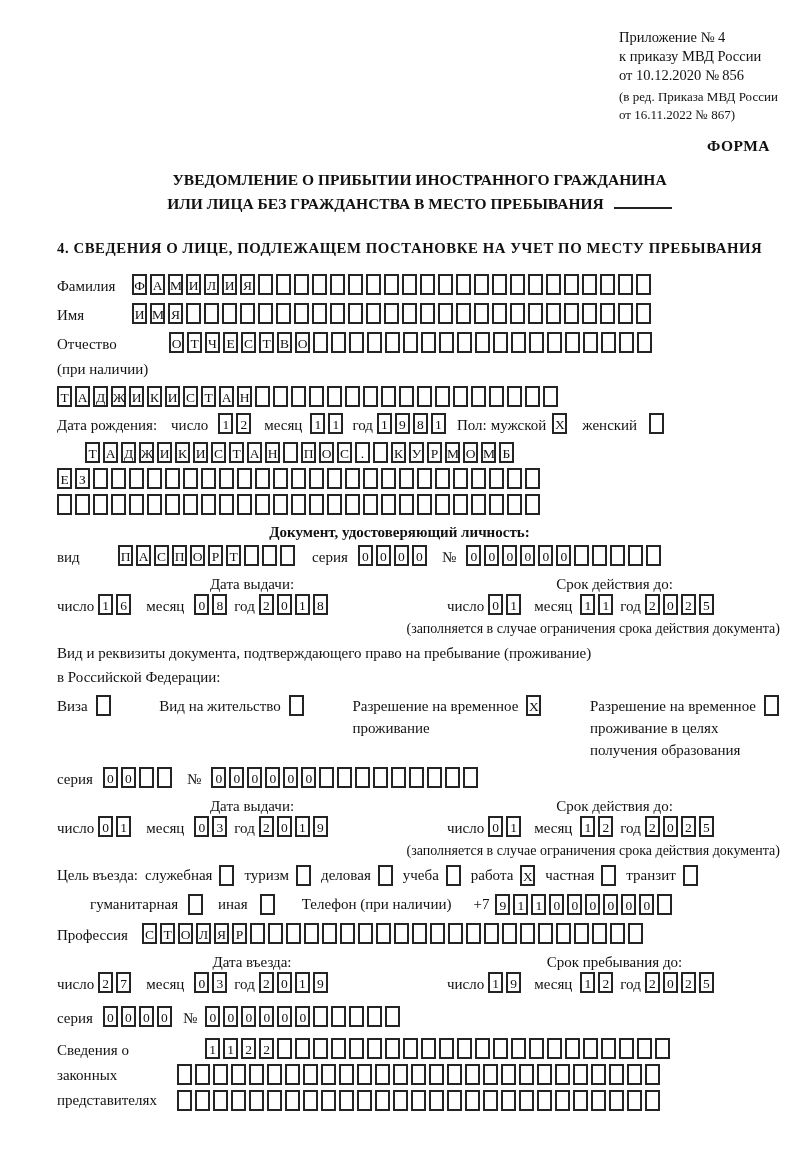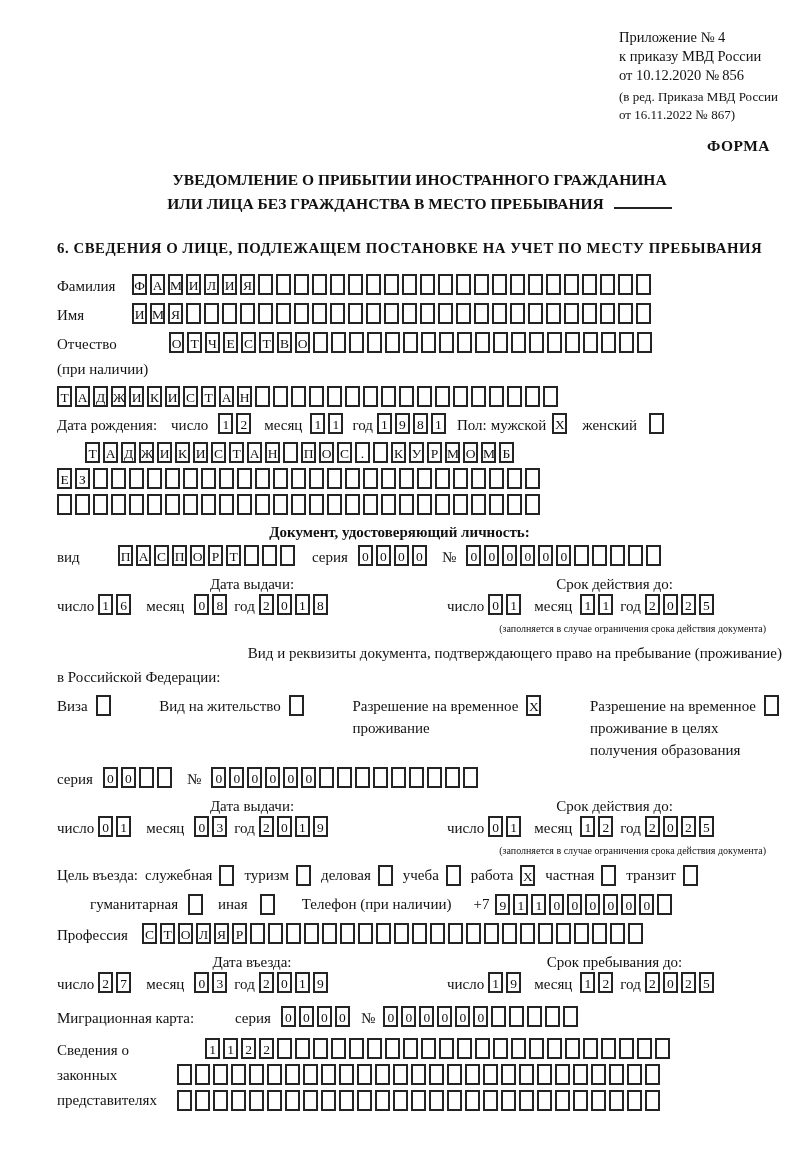--- a/index.html
+++ b/index.html
@@ -45,21 +45,21 @@
   .center-bold { text-align: center; font-weight: bold; margin: 2px 40px 4px 0; }
 
   
   .pairhead { display: flex; margin-top: 2px; }
   .pairhead .ph { text-align: center; line-height: 20px; }
   .pairhead .ph.l { width: 390px; }
   .pairhead .ph.r { flex: 1; }
   .pairrow { display: flex; align-items: flex-start; white-space: nowrap; }
   .pairrow .half { display: flex; align-items: flex-start; }
   .pairrow .half.l { width: 390px; }
-  .note { text-align: right; font-size: 10px; margin: 1px 16px 4px 0; line-height: 17px; }
+  .note { text-align: right; font-size: 14px; margin: 1px 2px 4px 0; line-height: 17px; }
 
   
   .optrow { display: flex; justify-content: space-between; margin-top: 6px; margin-bottom: 2px; }
   .opt { display: flex; align-items: flex-start; }
   .opt .olines { }
   .opt .olines div { line-height: 22px; }
   .opt .boxes { margin-left: 8px; }
 
   
   .purpose { display: flex; align-items: center; white-space: nowrap; margin-top: 4px; }
@@ -78,21 +78,21 @@
     <div class="amend first">(в ред. Приказа МВД России</div>
     <div class="amend">от 16.11.2022 № 867)</div>
   </div>
   <div class="forma">ФОРМА</div>
 
   <div class="title">
     <div>УВЕДОМЛЕНИЕ О ПРИБЫТИИ ИНОСТРАННОГО ГРАЖДАНИНА</div>
     <div><span>ИЛИ ЛИЦА БЕЗ ГРАЖДАНСТВА В МЕСТО ПРЕБЫВАНИЯ</span><span class="uline"></span></div>
   </div>
 
-  <div class="sec">6. СВЕДЕНИЯ О ЛИЦЕ, ПОДЛЕЖАЩЕМ ПОСТАНОВКЕ НА УЧЕТ ПО МЕСТУ ПРЕБЫВАНИЯ</div>
+  <div class="sec">4. СВЕДЕНИЯ О ЛИЦЕ, ПОДЛЕЖАЩЕМ ПОСТАНОВКЕ НА УЧЕТ ПО МЕСТУ ПРЕБЫВАНИЯ</div>
 
   <div class="row" style="margin-top:17px;">
     <span class="lbl w75">Фамилия</span>
     <span class="boxes">
         <span class="cell">Ф</span>
         <span class="cell">А</span>
         <span class="cell">М</span>
         <span class="cell">И</span>
         <span class="cell">Л</span>
         <span class="cell">И</span>
@@ -422,21 +422,21 @@
       <span class="boxes ml4">
           <span class="cell">2</span>
           <span class="cell">0</span>
           <span class="cell">2</span>
           <span class="cell">5</span>
         </span>
     </div>
   </div>
   <div class="note">(заполняется в случае ограничения срока действия документа)</div>
 
-  <div style="line-height:24px;text-align:right;">Вид и реквизиты документа, подтверждающего право на пребывание (проживание)</div>
+  <div style="line-height:24px;">Вид и реквизиты документа, подтверждающего право на пребывание (проживание)</div>
   <div style="line-height:24px;">в Российской Федерации:</div>
 
   <div class="optrow">
     <div class="opt">
       <span class="olines">
           <div>Виза</div>
         </span>
       <span class="boxes">
           <span class="cell"></span>
         </span>
@@ -673,21 +673,20 @@
       <span class="boxes ml4">
           <span class="cell">2</span>
           <span class="cell">0</span>
           <span class="cell">2</span>
           <span class="cell">5</span>
         </span>
     </div>
   </div>
 
   <div class="row" style="margin-top:9px;">
-    <span class="lbl w178">Миграционная карта:</span>
     <span class="lbl">серия</span>
     <span class="boxes ml10">
         <span class="cell">0</span>
         <span class="cell">0</span>
         <span class="cell">0</span>
         <span class="cell">0</span>
       </span>
     <span class="lbl ml8">№</span>
     <span class="boxes ml8">
         <span class="cell">0</span>

